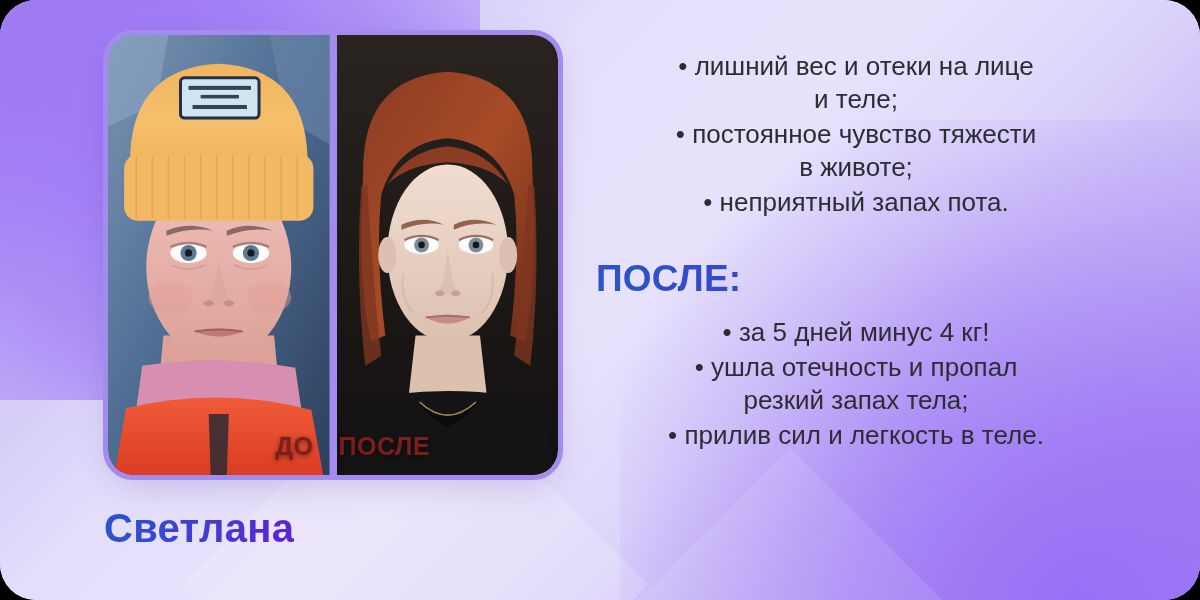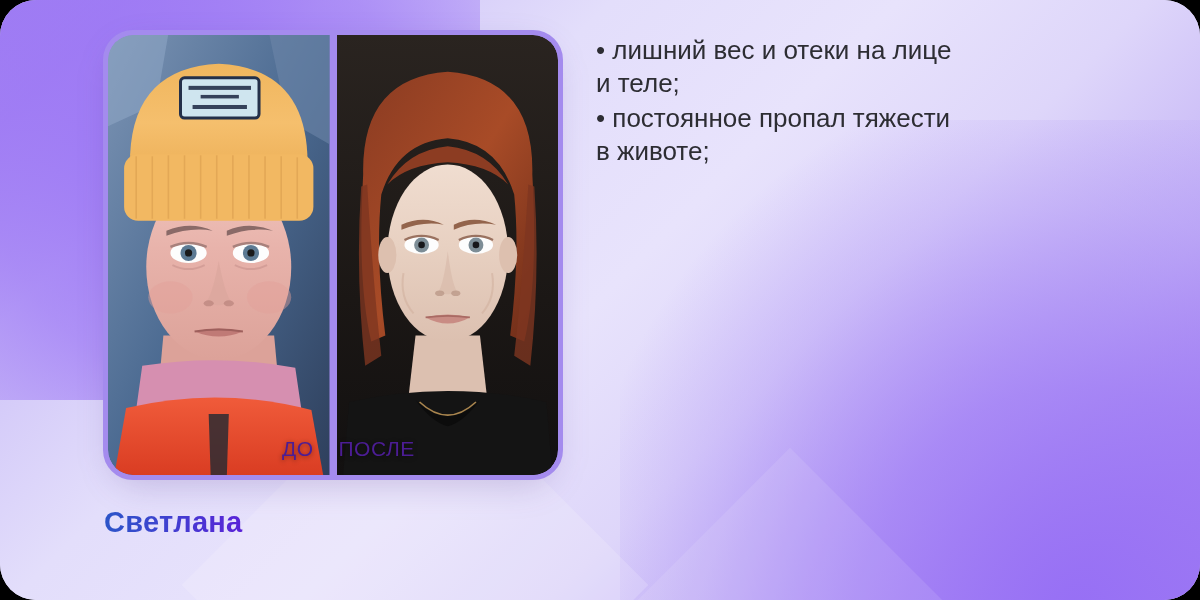--- a/index.html
+++ b/index.html
@@ -120,35 +120,35 @@
     overflow: hidden;
   }
   .photo-pane.before { border-radius: 25px 0 0 25px; }
   .photo-pane.after  { border-radius: 0 25px 25px 0; }
 
   .photo-svg { display: block; width: 100%; height: 100%; }
 
   .photo-tag {
     position: absolute;
     bottom: 14px;
-    color: #4c1d95;
-    font-weight: normal;
-    font-size: 21px;
+    color: #7f1d1d;
+    font-weight: bold;
+    font-size: 25px;
     letter-spacing: 0.5px;
     text-shadow: 0 1px 5px rgba(0,0,0,0.45);
   }
   .photo-tag.before { right: 16px; }
   .photo-tag.after  { left: 2px; }
 
   
   .person-name {
     position: absolute;
     left: 104px;
     top: 506px;
-    font-size: 29px;
+    font-size: 40px;
     font-weight: bold;
     letter-spacing: 0.3px;
     background: linear-gradient(95deg, #2B55C8 0%, #3A46CE 35%, #5B22D8 100%);
     -webkit-background-clip: text;
     background-clip: text;
     color: transparent;
     -webkit-text-fill-color: transparent;
   }
 
   
@@ -167,22 +167,23 @@
     line-height: 1.1;
     margin: 0 0 14px 0;
     background: linear-gradient(92deg, #2B55C8 0%, #3743CD 40%, #5B22D8 100%);
     -webkit-background-clip: text;
     background-clip: text;
     color: transparent;
     -webkit-text-fill-color: transparent;
   }
   .bullet-list {
     list-style: none;
-    margin: 0;
+    margin: 16px;
     padding: 0;
+    text-align: center;
   }
   .bullet-item {
     font-size: 26px;
     line-height: 1.27;
     color: #2D2D33;
     margin: 0 0 2px 0;
     white-space: pre-line;
   }
 </style>
 </head>
@@ -357,20 +358,30 @@
   </div>
 
   <div class="person-name">Светлана</div>
 
   <div class="text-column">
 
     <div class="section">
       <ul class="bullet-list">
         <li class="bullet-item">• лишний вес и отеки на лице
 и теле;</li>
-        <li class="bullet-item">• постоянное пропал тяжести
+        <li class="bullet-item">• постоянное чувство тяжести
 в животе;</li>
+        <li class="bullet-item">• неприятный запах пота.</li>
       </ul>
     </div>
 
+    <div class="section">
+      <h2 class="section-heading">ПОСЛЕ:</h2>
+      <ul class="bullet-list">
+        <li class="bullet-item">• за 5 дней минус 4 кг!</li>
+        <li class="bullet-item">• ушла отечность и пропал
+резкий запах тела;</li>
+        <li class="bullet-item">• прилив сил и легкость в теле.</li>
+      </ul>
+    </div>
 
   </div>
 </div>
 
 </body></html>

